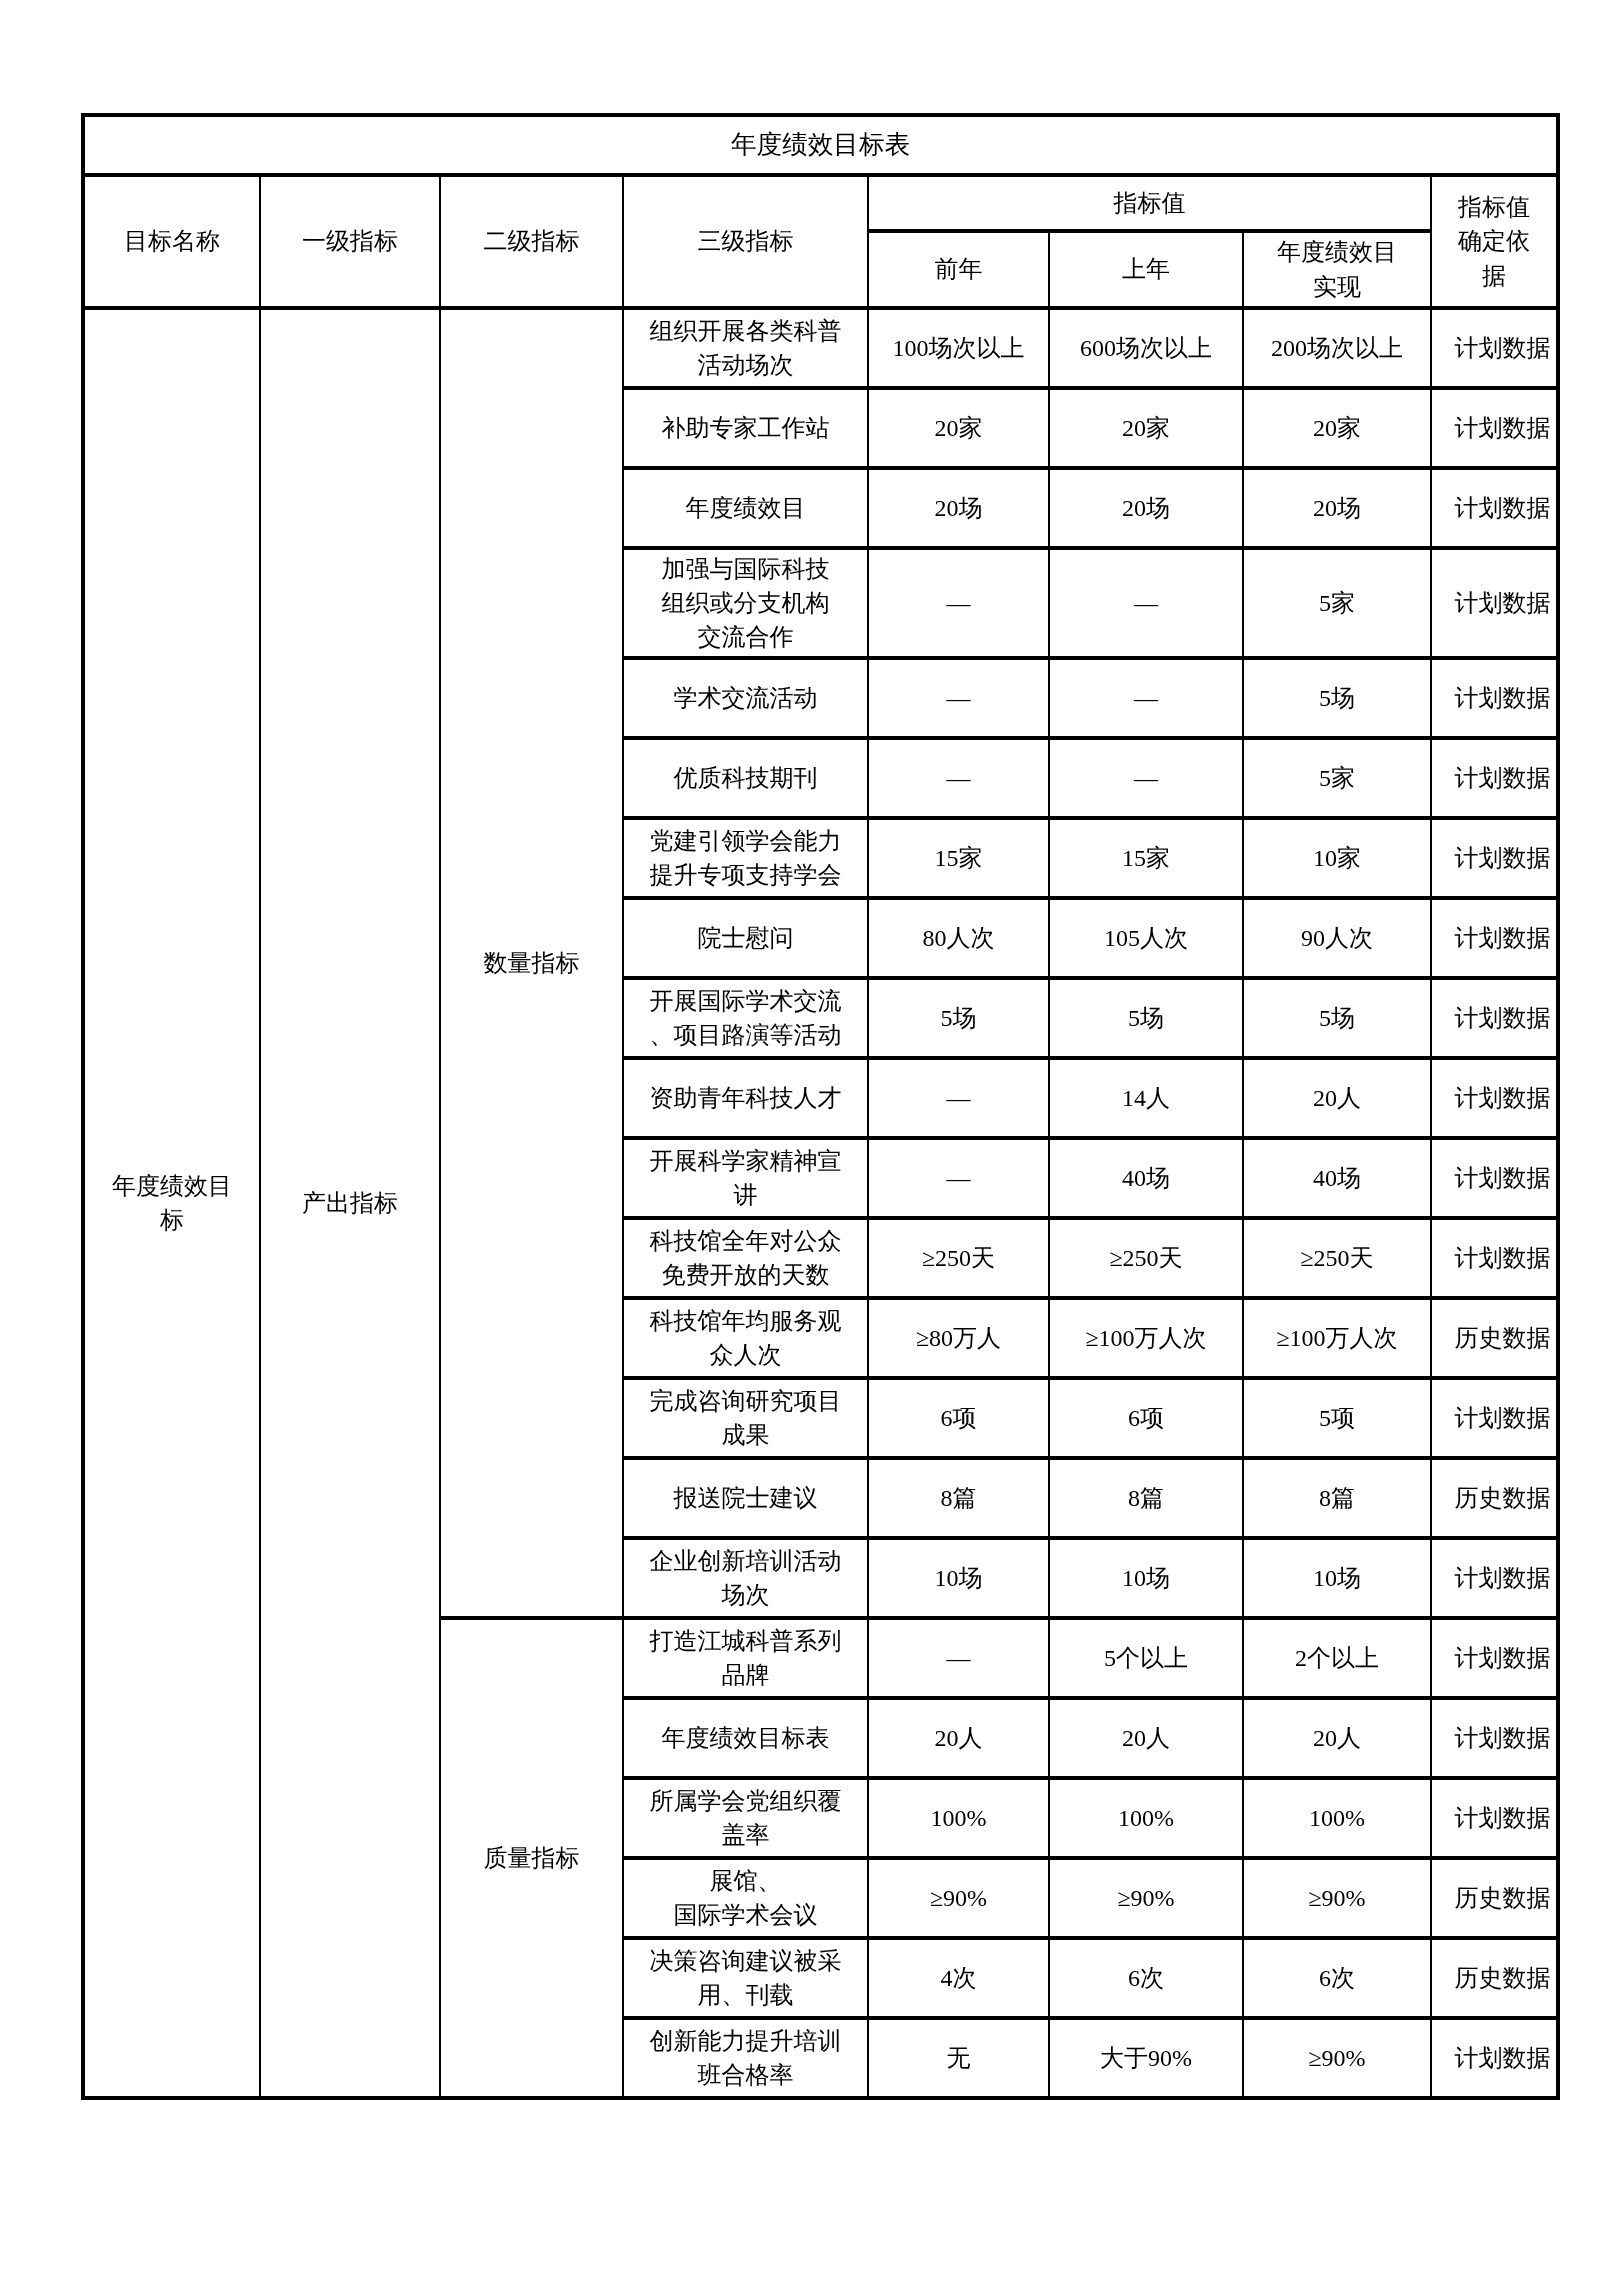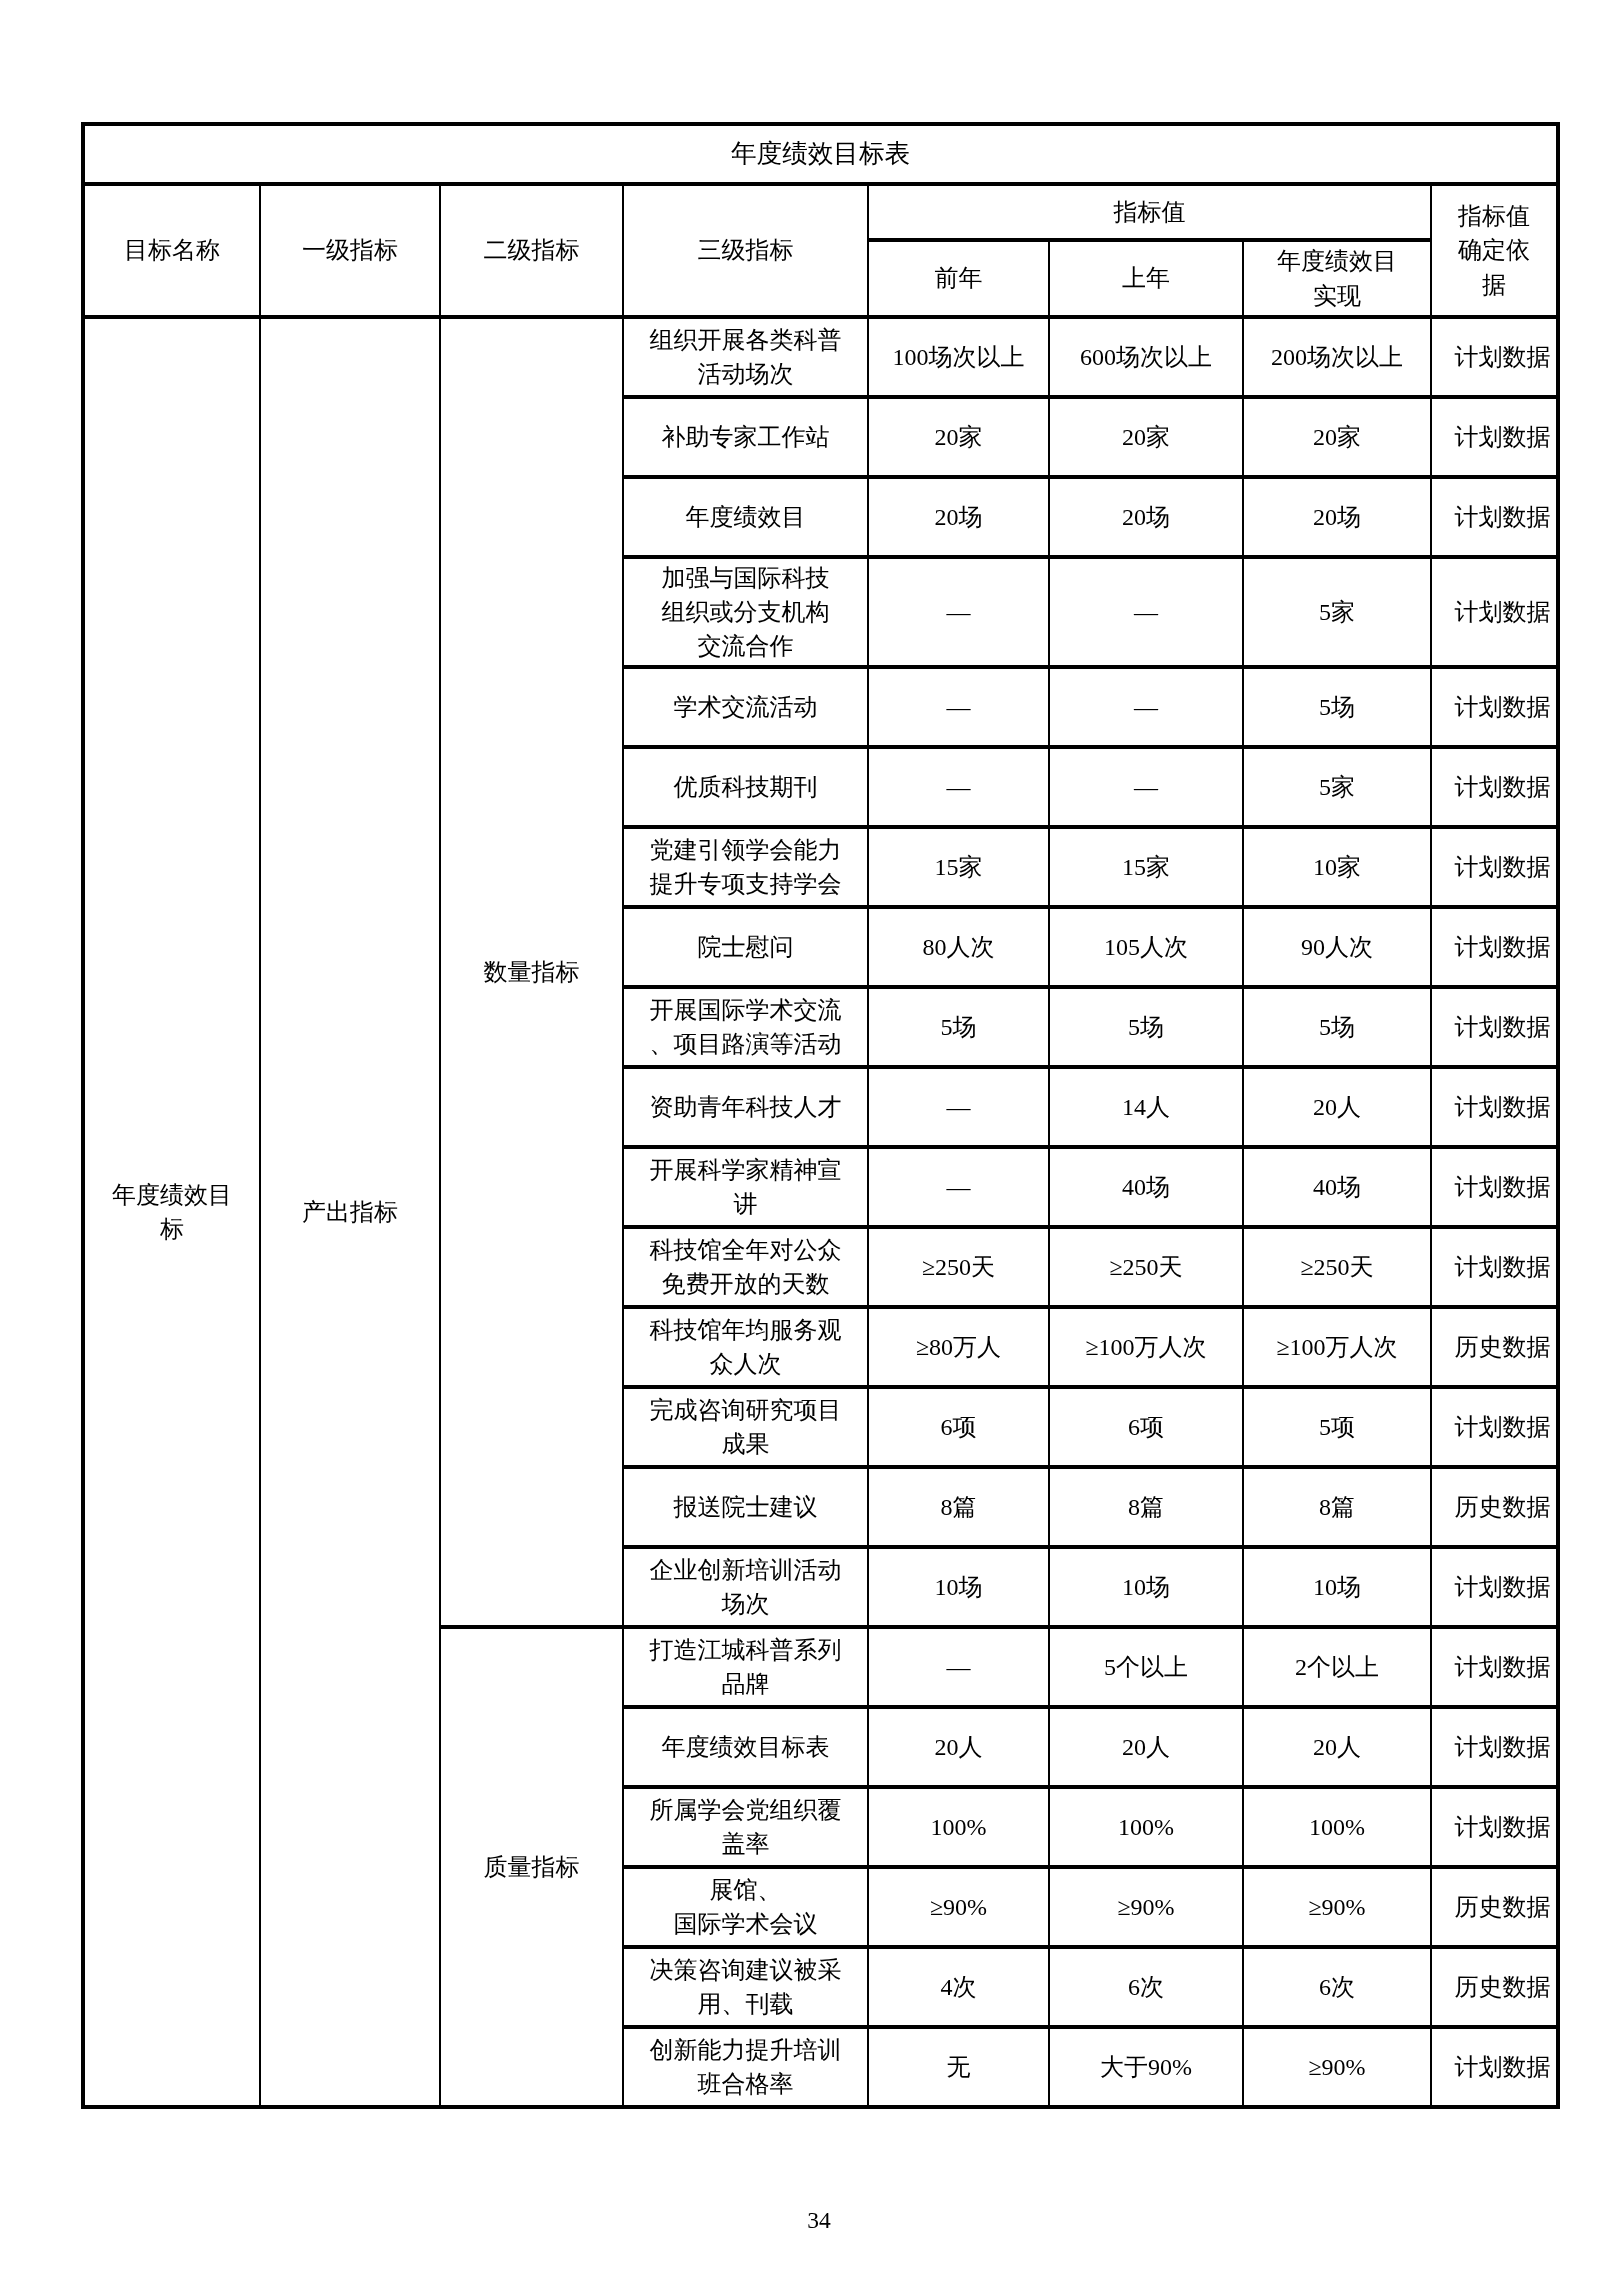--- a/index.html
+++ b/index.html
@@ -6,21 +6,21 @@
   body {
     width: 1623px; height: 2295px;
     background: #ffffff;
     position: relative;
     font-family: "Liberation Serif", "DejaVu Serif", serif;
     color: #000;
   }
   .page { position: relative; width: 1623px; height: 2295px; background: #fff; overflow: hidden; }
 
   table.perf {
-    position: absolute; left: 81px; top: 122px;
+    position: absolute; left: 81px; top: 113px;
     width: 1476px;
     border-collapse: collapse;
     table-layout: fixed;
     border: 4.6px solid #000;
   }
   th, td {
     border: 2.6px solid #000;
     border-top-width: 4.1px;
     border-bottom-width: 4.1px;
     font-weight: 400;
@@ -256,16 +256,15 @@
           <td class="c-ind pre">创新能力提升培训
 班合格率</td>
           <td class="c-val">无</td>
           <td class="c-val">大于90%</td>
           <td class="c-val">≥90%</td>
           <td class="c-basis">计划数据</td>
         </tr>
       </tbody>
   </table>
 
-  <div class="footer-pagenum">34</div>
 
 </div>
 
 
 </body></html>

